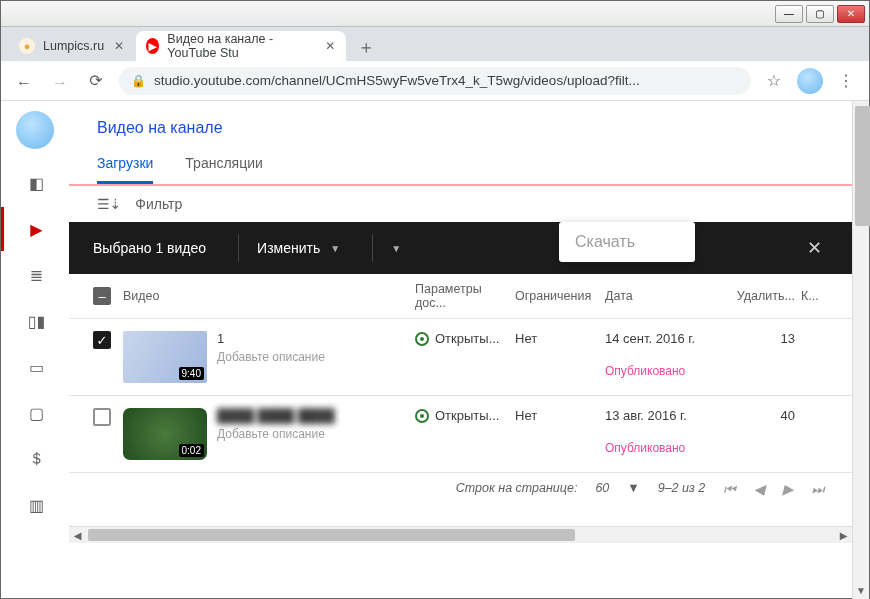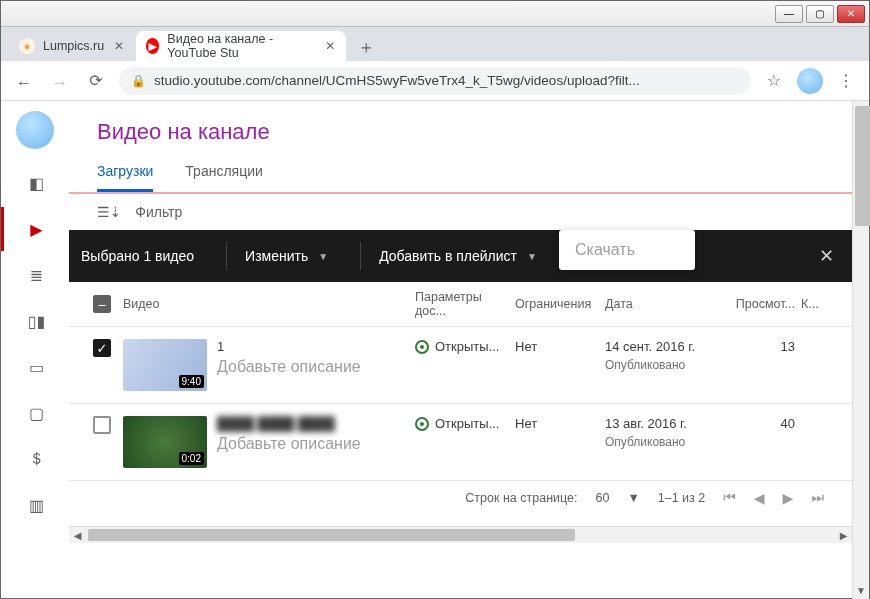--- a/index.html
+++ b/index.html
@@ -41,27 +41,27 @@
   .create-btn .cam{color:#ff0000; font-weight:bold;}
   .help { width:34px;height:34px;border:1px solid #ccc;border-radius:50%;display:flex;align-items:center;justify-content:center;font-size:16px;color:#606060;cursor:pointer;}
   
   .yt-body { display:flex; height: calc(100% - 56px); }
   .sidebar { width:68px; background:#fff; display:flex; flex-direction:column; align-items:center; padding-top:10px; gap:2px;}
   .side-avatar { width:38px; height:38px; border-radius:50%; background:radial-gradient(circle at 40% 35%,#bce3ff,#6db9f0); margin-bottom:10px;}
   .side-item { width:100%; height:44px; display:flex; align-items:center; justify-content:center; color:#606060; border-left:3px solid transparent; cursor:pointer; position:relative;}
   .side-item.active { color:#cc0000; border-left-color:#cc0000;}
   
   .main { flex:1; position:relative; overflow:hidden;}
-  .page-title { font-size:22px; font-weight:500; color:#a21caf; padding:18px 28px 6px;}
+  .page-title { font-size:16px; font-weight:500; color:#1d4ed8; padding:18px 28px 6px;}
   .tabs2 { display:flex; gap:32px; padding:0 28px; border-bottom:2px solid #fca5a5;}
   .tab2 { padding:12px 0 10px; font-size:14px; color:#606060; border-bottom:3px solid transparent; cursor:pointer;}
   .tab2.active { color:#065fd4; border-bottom-color:#065fd4; font-weight:500;}
   .filterbar { display:flex; align-items:center; gap:14px; padding:10px 28px; color:#606060; font-size:14px;}
   
-  .actionbar { height:52px; background:#1b1b1b; color:#fff; display:flex; align-items:center; padding:0 12px; font-size:14px; position:relative;}
+  .actionbar { height:52px; background:#1b1b1b; color:#fff; display:flex; align-items:center; padding:0 24px; font-size:14px; position:relative;}
   .actionbar .sect { display:flex; align-items:center; gap:10px; padding-right:24px; margin-right:8px;}
   .actionbar .divider{ width:1px; height:28px; background:#444; margin-right:18px;}
   .actionbar .chev{ font-size:10px; color:#aaa;}
   .actionbar .close-x { margin-left:auto; font-size:18px; color:#ccc; cursor:pointer; padding-right:6px;}
   
   .more-menu { position:absolute; top:0; left:490px; width:136px; background:#fff; border-radius:3px; box-shadow:0 2px 8px rgba(0,0,0,.25); color:#3c3c3c; z-index:5; overflow:hidden;}
   .more-menu .mi { padding:11px 16px; font-size:16px; cursor:pointer;}
   .more-menu .mi.disabled{ color:#9e9e9e;}
   .more-menu .mi.highlight { outline:3px solid #d63a3a; outline-offset:-4px; border-radius:10px;}
   
@@ -74,27 +74,27 @@
   .col-vis{ flex:0 0 100px;}
   .col-rest{ flex:0 0 90px;}
   .col-date{ flex:0 0 120px;}
   .col-views{ flex:0 0 70px; text-align:right;}
   .col-comm{ flex:0 0 30px; padding-left:6px;}
   .trow { display:flex; align-items:flex-start; padding:12px 20px; border-bottom:1px solid #e5e5e5; font-size:13px; color:#3c3c3c;}
   .thumb { width:84px; height:52px; background:#aac; border-radius:2px; position:relative; margin-right:10px;}
   .thumb .dur { position:absolute; right:3px; bottom:3px; background:#000; color:#fff; font-size:10px; padding:1px 3px; border-radius:2px;}
   .vcell { display:flex;}
   .vmeta .t{ color:#3c3c3c;}
-  .vmeta .d{ color:#9e9e9e; font-size:16px; margin-top:4px;}
+  .vmeta .d{ color:#9e9e9e; font-size:12px; margin-top:4px;}
   .vis-pill{ display:flex; align-items:center; gap:6px; color:#3c3c3c;}
   .vis-pill .dot{ width:14px;height:14px;border:2px solid #2e7d32;border-radius:50%; position:relative;}
   .vis-pill .dot::after{content:'';position:absolute;left:3px;top:3px;width:4px;height:4px;background:#2e7d32;border-radius:50%;}
-  .sub { color:#737373; font-size:12px; margin-top:4px;}
-  
-  .pager { display:flex; align-items:center; justify-content:flex-end; gap:18px; padding:8px 28px; color:#606060; font-size:12.5px;}
+  .sub { color:#ec4899; font-size:12px; margin-top:18px;}
+  
+  .pager { display:flex; justify-content:flex-end; gap:18px; padding:8px 28px; color:#606060; font-size:12.5px;font-style:italic;}
   .pager .pbtn{ color:#9e9e9e; cursor:pointer; font-size:14px;}
   
   .hscroll { position:absolute; left:0; right:0; bottom:0; height:17px; background:#f1f1f1; border-top:1px solid #dcdcdc; display:flex; align-items:center;}
   .hscroll .track{ position:relative; flex:1; height:100%;}
   .hscroll .hthumb{ position:absolute; left:2px; top:2px; bottom:2px; width:65%; background:#c1c1c1; border-radius:2px;}
   .hscroll .harrow{ width:17px; height:17px; display:flex; align-items:center; justify-content:center; font-size:10px; color:#666;}
   .blur { filter: blur(3px); }
 </style>
 </head>
 <body>
@@ -187,39 +187,38 @@
 
           <div class="actionbar">
             <div class="sect">Выбрано 1 видео</div>
             <div class="divider"></div>
             <div class="sect">
               <span>Изменить</span>
               <span class="chev">▼</span>
             </div>
             <div class="divider"></div>
             <div class="sect">
-              <span>Добавить в плейлист</span>
               <span class="chev">▼</span>
             </div>
             <div class="close-x">✕</div>
 
             <div class="more-menu">
               <div class="mi disabled">Скачать</div>
             </div>
           </div>
 
           <div class="thead">
             <div class="cb">
                 <div class="checkbox indet">–</div>
               </div>
             <div class="col-video">Видео</div>
             <div class="col-vis">Параметры дос...</div>
             <div class="col-rest">Ограничения</div>
             <div class="col-date">Дата</div>
-            <div class="col-views">Просмот...</div>
+            <div class="col-views">Удалить...</div>
             <div class="col-comm">К...</div>
           </div>
 
           <div class="trow">
             <div class="cb">
                 <div class="checkbox checked">✓</div>
               </div>
             <div class="col-video vcell">
               <div class="thumb" style="background:linear-gradient(120deg,#c9d6ed,#9fb6dd);">
                 <span class="dur">9:40</span>
@@ -242,21 +241,21 @@
             </div>
             <div class="col-views">13</div>
             <div class="col-comm"></div>
           </div>
 
           <div class="trow">
             <div class="cb">
                 <div class="checkbox"></div>
               </div>
             <div class="col-video vcell">
-              <div class="thumb" style="background:radial-gradient(circle,#4a7a3c,#234d1f);">
+              <div class="thumb" style="background:radial-gradient(circle,#4a7a3c,#234d1f);border-radius:7px;">
                 <span class="dur">0:02</span>
               </div>
               <div class="vmeta">
                 <div class="t blur">████ ████ ████</div>
                 <div class="d">Добавьте описание</div>
               </div>
             </div>
             <div class="col-vis">
               <div class="vis-pill">
                 <span class="dot"></span>
@@ -269,21 +268,21 @@
               <div class="sub">Опубликовано</div>
             </div>
             <div class="col-views">40</div>
             <div class="col-comm"></div>
           </div>
 
           <div class="pager">
             <span>Строк на странице:</span>
             <span>60</span>
             <span class="chev">▼</span>
-            <span>1–1 из 2</span>
+            <span>9–2 из 2</span>
             <span class="pbtn">⏮</span>
             <span class="pbtn">◀</span>
             <span class="pbtn">▶</span>
             <span class="pbtn">⏭</span>
           </div>
 
           <div class="hscroll">
             <div class="harrow">◀</div>
             <div class="track">
                 <div class="hthumb"></div>

